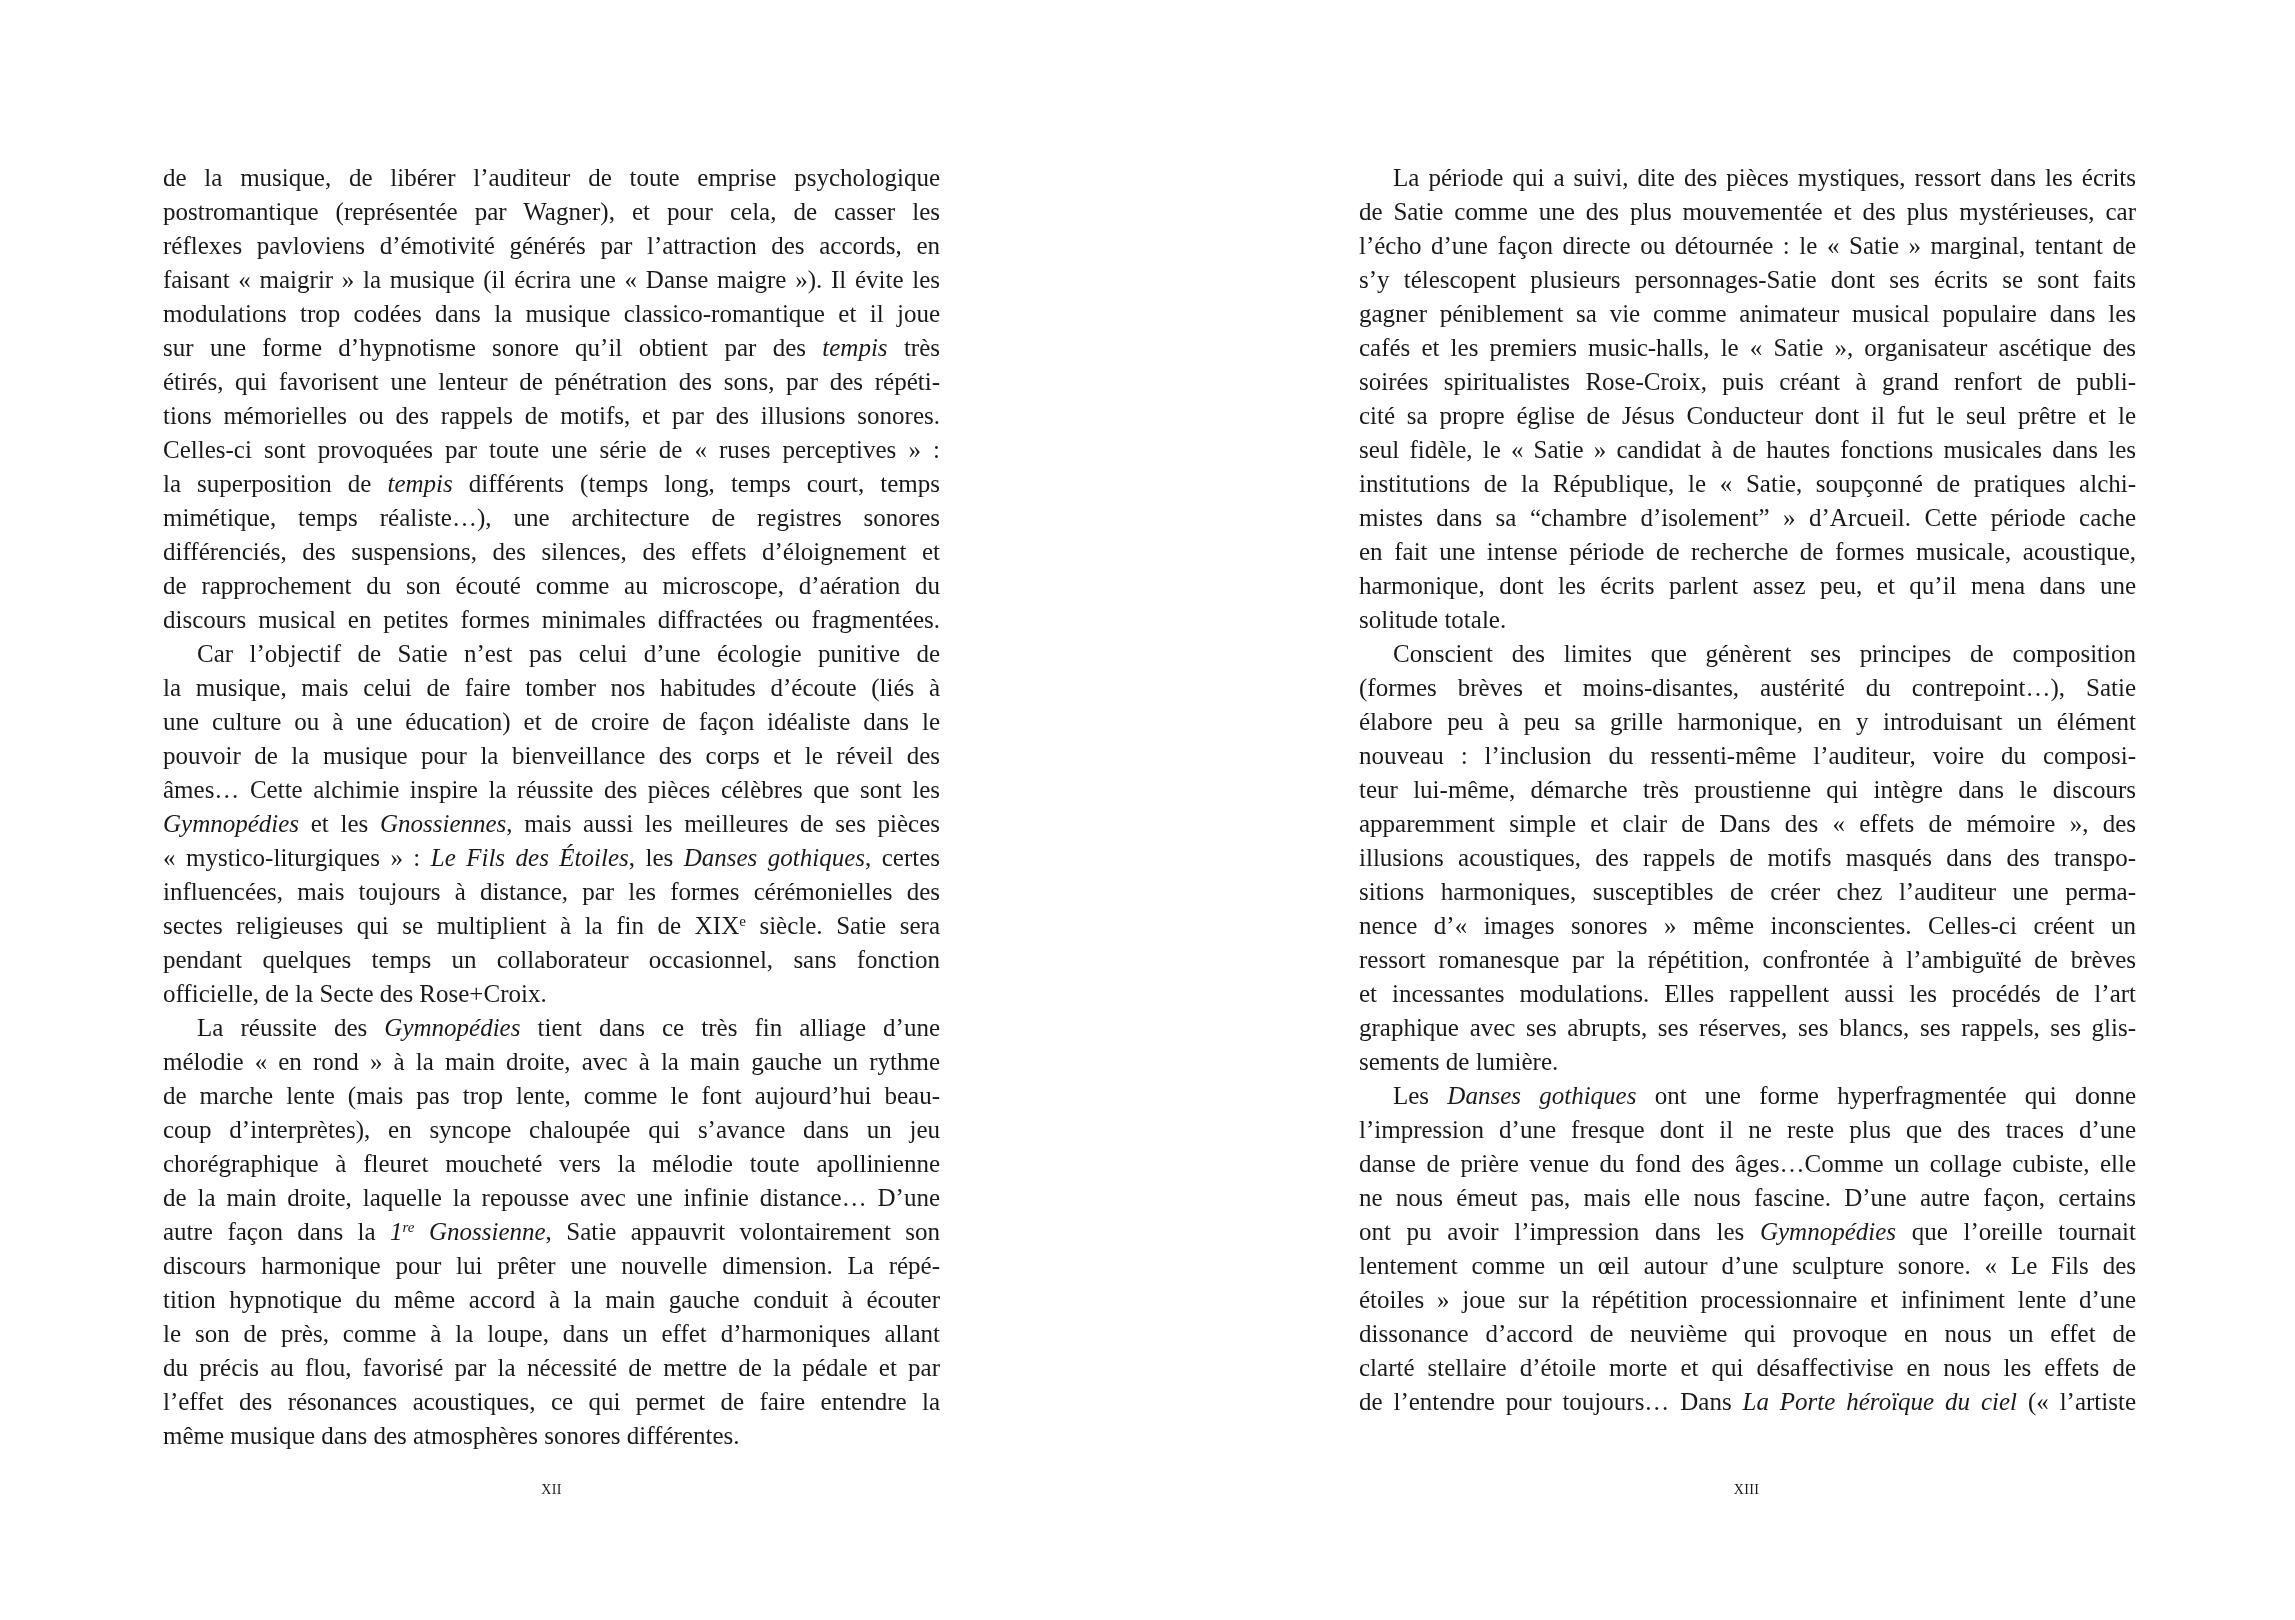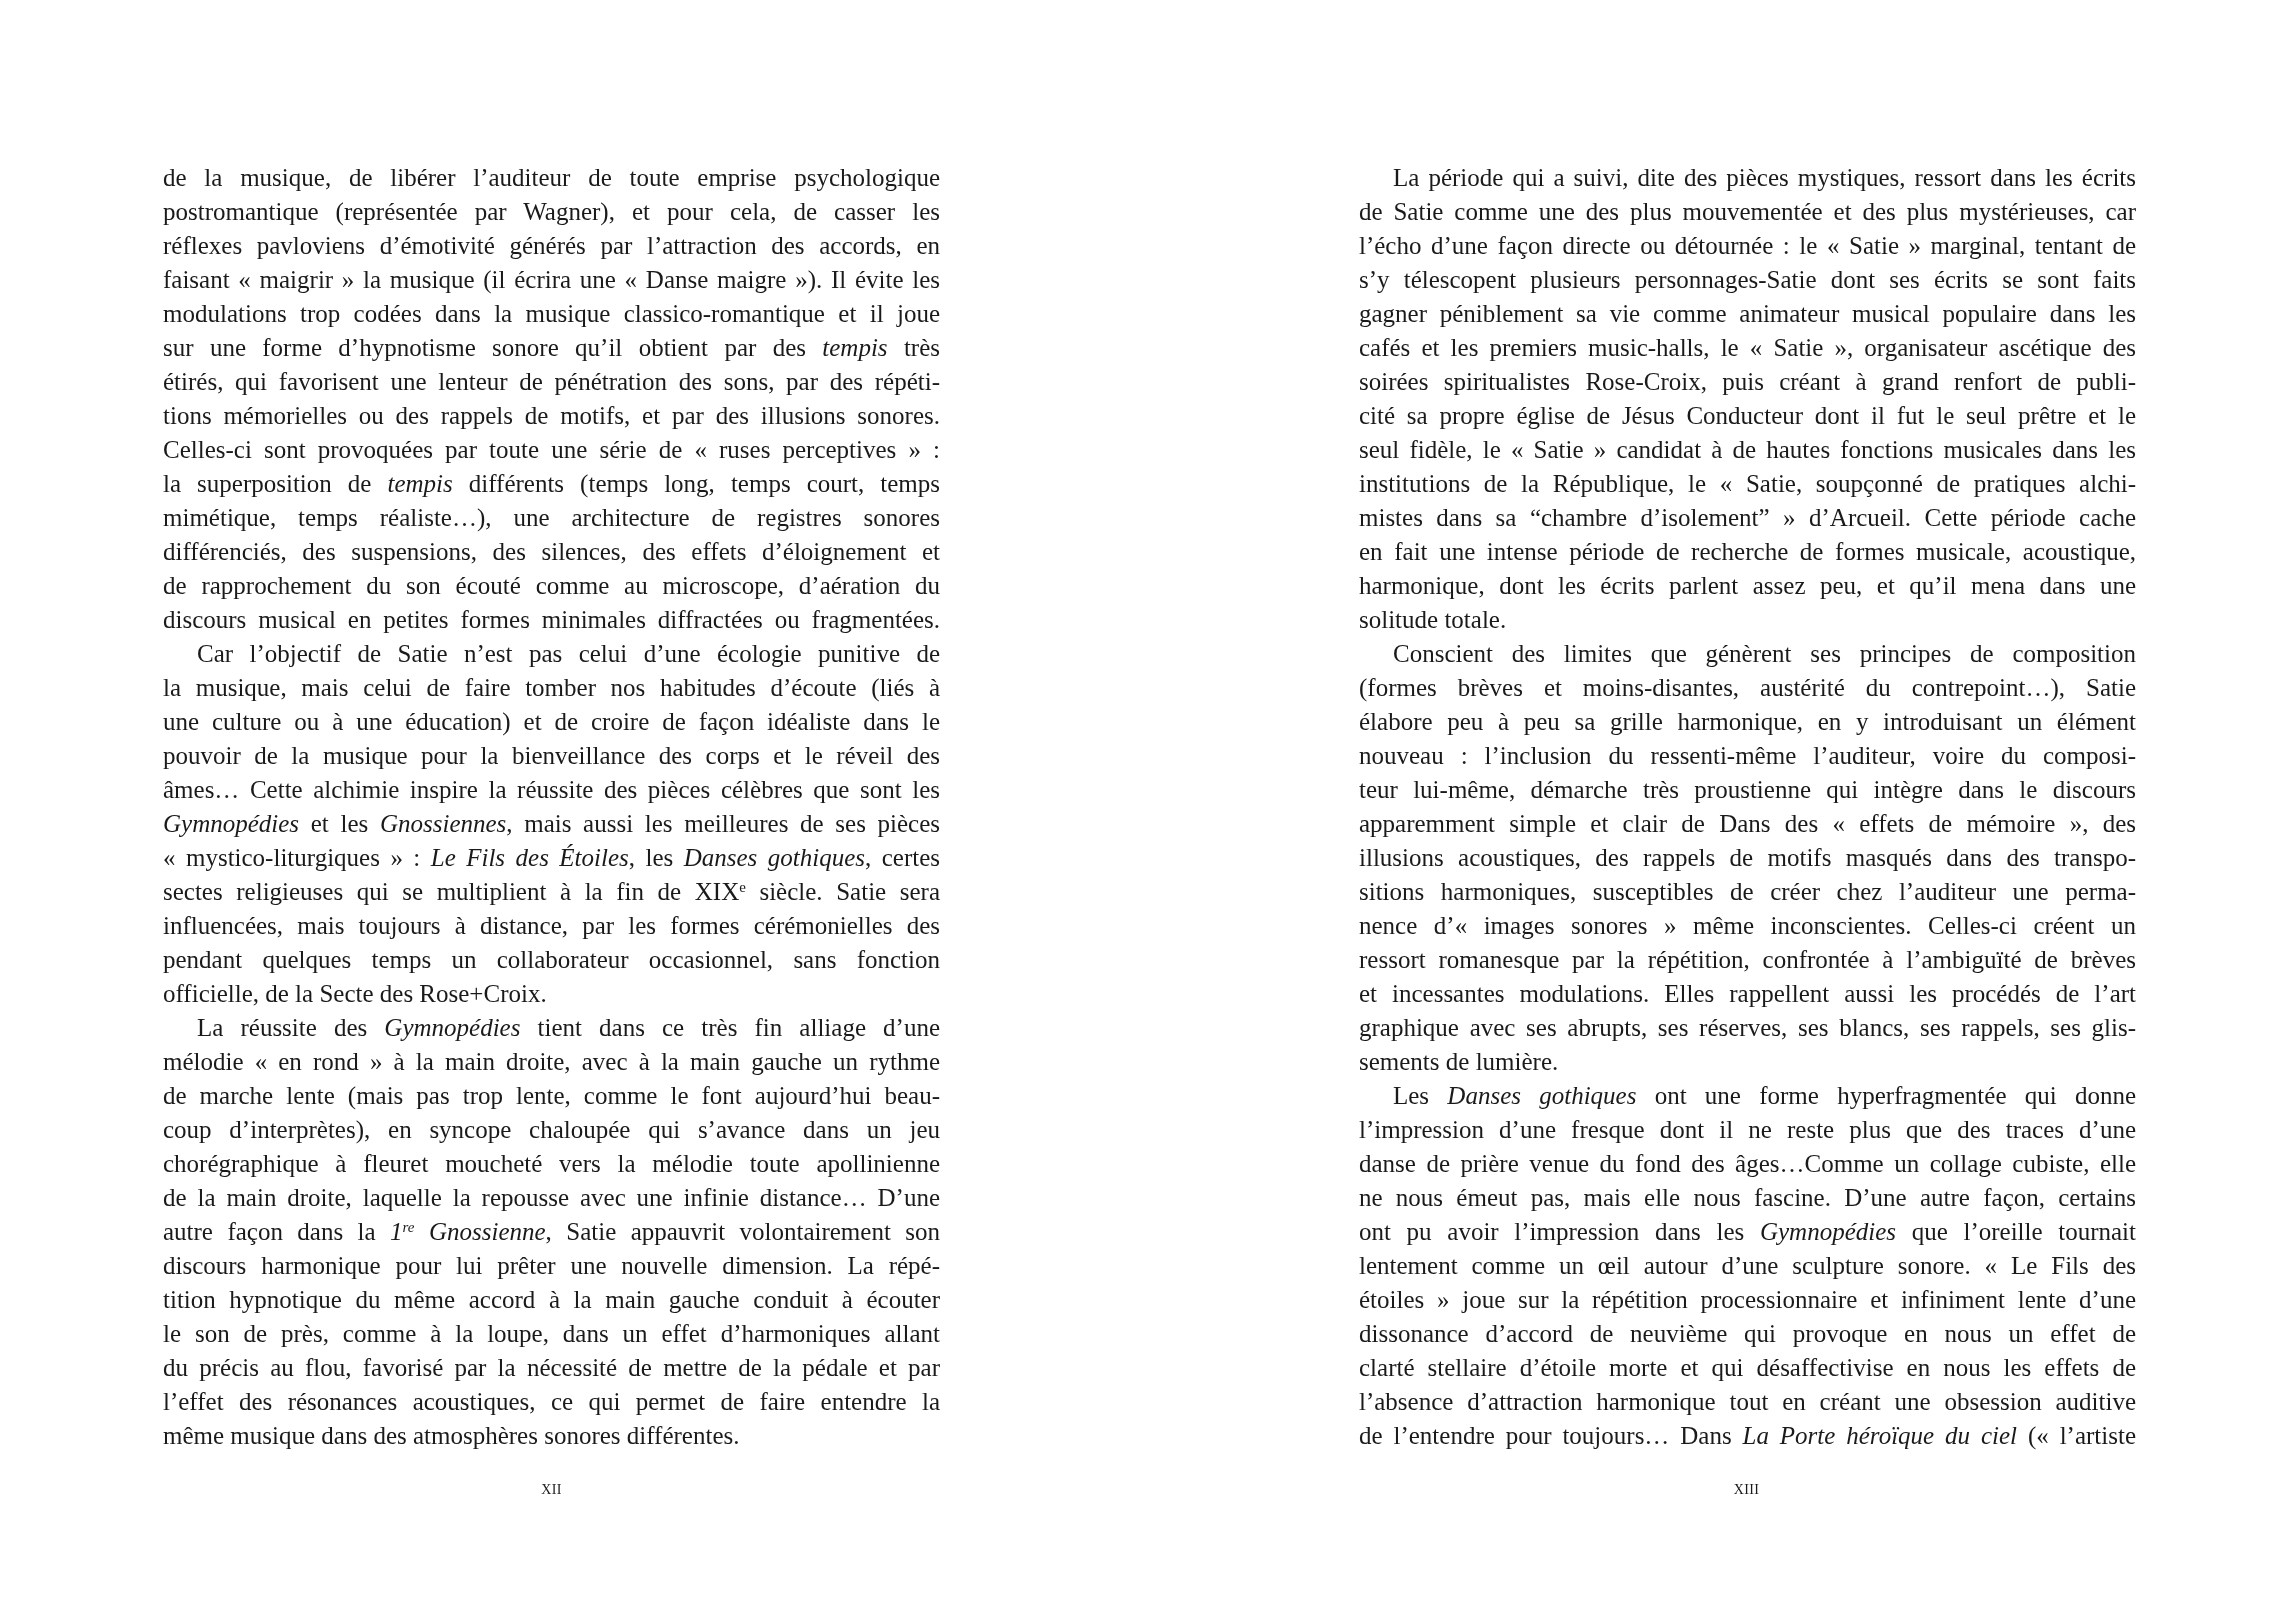--- a/index.html
+++ b/index.html
@@ -41,22 +41,22 @@
       <span class="line"><span>différenciés, des suspensions, des silences, des effets d’éloignement et</span></span>
       <span class="line"><span>de rapprochement du son écouté comme au microscope, d’aération du</span></span>
       <span class="line"><span>discours musical en petites formes minimales diffractées ou fragmentées.</span></span>
       <span class="line indent"><span>Car l’objectif de Satie n’est pas celui d’une écologie punitive de</span></span>
       <span class="line"><span>la musique, mais celui de faire tomber nos habitudes d’écoute (liés à</span></span>
       <span class="line"><span>une culture ou à une éducation) et de croire de façon idéaliste dans le</span></span>
       <span class="line"><span>pouvoir de la musique pour la bienveillance des corps et le réveil des</span></span>
       <span class="line"><span>âmes… Cette alchimie inspire la réussite des pièces célèbres que sont les</span></span>
       <span class="line"><i>Gymnopédies</i><span> et les </span><i>Gnossiennes</i><span>, mais aussi les meilleures de ses pièces</span></span>
       <span class="line"><span>« mystico-liturgiques » : </span><i>Le Fils des Étoiles</i><span>, les </span><i>Danses gothiques</i><span>, certes</span></span>
+      <span class="line"><span>influencées, mais toujours à distance, par les formes cérémonielles des</span></span>
       <span class="line"><span>sectes religieuses qui se multiplient à la fin de XIX</span><sup>e</sup><span> siècle. Satie sera</span></span>
-      <span class="line"><span>influencées, mais toujours à distance, par les formes cérémonielles des</span></span>
       <span class="line"><span>pendant quelques temps un collaborateur occasionnel, sans fonction</span></span>
       <span class="line last"><span>officielle, de la Secte des Rose+Croix.</span></span>
       <span class="line indent"><span>La réussite des </span><i>Gymnopédies</i><span> tient dans ce très fin alliage d’une</span></span>
       <span class="line"><span>mélodie « en rond » à la main droite, avec à la main gauche un rythme</span></span>
       <span class="line"><span>de marche lente (mais pas trop lente, comme le font aujourd’hui beau-</span></span>
       <span class="line"><span>coup d’interprètes), en syncope chaloupée qui s’avance dans un jeu</span></span>
       <span class="line"><span>chorégraphique à fleuret moucheté vers la mélodie toute apollinienne</span></span>
       <span class="line"><span>de la main droite, laquelle la repousse avec une infinie distance… D’une</span></span>
       <span class="line"><span>autre façon dans la </span><i>1</i><sup style="font-style: italic;">re</sup><i> Gnossienne</i><span>, Satie appauvrit volontairement son</span></span>
       <span class="line"><span>discours harmonique pour lui prêter une nouvelle dimension. La répé-</span></span>
@@ -100,18 +100,17 @@
       <span class="line last"><span>sements de lumière.</span></span>
       <span class="line indent"><span>Les </span><i>Danses gothiques</i><span> ont une forme hyperfragmentée qui donne</span></span>
       <span class="line"><span>l’impression d’une fresque dont il ne reste plus que des traces d’une</span></span>
       <span class="line"><span>danse de prière venue du fond des âges…Comme un collage cubiste, elle</span></span>
       <span class="line"><span>ne nous émeut pas, mais elle nous fascine. D’une autre façon, certains</span></span>
       <span class="line"><span>ont pu avoir l’impression dans les </span><i>Gymnopédies</i><span> que l’oreille tournait</span></span>
       <span class="line"><span>lentement comme un œil autour d’une sculpture sonore. « Le Fils des</span></span>
       <span class="line"><span>étoiles » joue sur la répétition processionnaire et infiniment lente d’une</span></span>
       <span class="line"><span>dissonance d’accord de neuvième qui provoque en nous un effet de</span></span>
       <span class="line"><span>clarté stellaire d’étoile morte et qui désaffectivise en nous les effets de</span></span>
-      <span class="line"><span>l’absence d’attraction harmonique tout en créant une obsession auditive</span></span>
       <span class="line"><span>de l’entendre pour toujours… Dans </span><i>La Porte héroïque du ciel</i><span> (« l’artiste</span></span>
     </div>
   <div class="folio">XIII</div>
 </div>
 
 
 </body></html>

